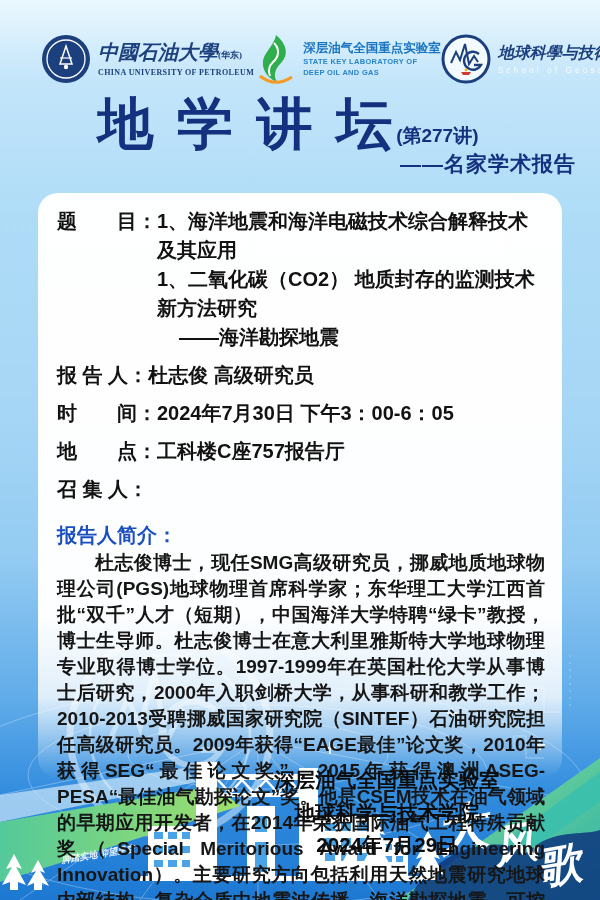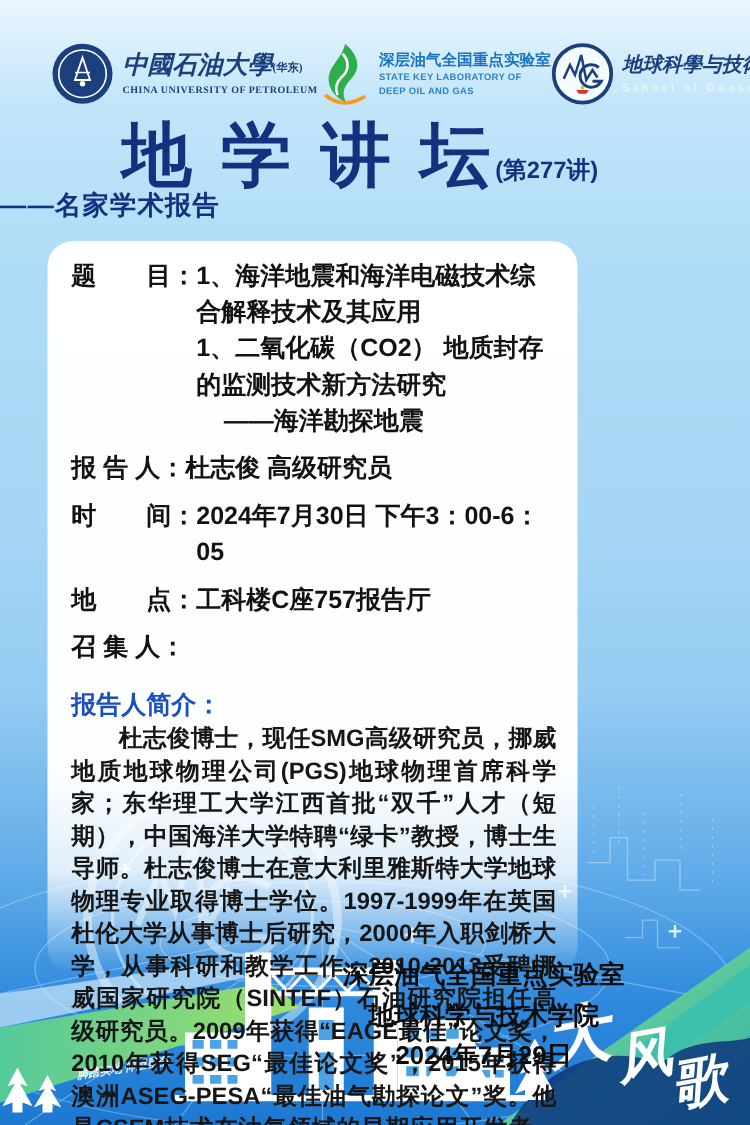--- a/index.html
+++ b/index.html
@@ -13,28 +13,28 @@
   .logo{display:flex;align-items:center;gap:7px;}
   .logo-textcol{display:flex;flex-direction:column;justify-content:center;}
   .cn-callig{font-family:"Liberation Serif",serif;font-style:italic;font-weight:700;color:#1c3f7d;font-size:20px;line-height:20px;white-space:nowrap;}
   .cn-callig .branch{font-size:9px;font-style:normal;font-weight:700;vertical-align:1px;}
   .uni-en{font-family:"Liberation Serif",serif;font-size:8px;letter-spacing:.4px;color:#1c3f7d;font-weight:700;margin-top:3px;white-space:nowrap;}
   .lab-cn{font-size:12.5px;font-weight:800;color:#1a74c0;white-space:nowrap;line-height:14px;}
   .lab-en{font-size:7.5px;font-weight:700;color:#2b84c9;letter-spacing:.3px;line-height:9px;margin-top:2px;white-space:nowrap;}
   .school-cn{font-family:"Liberation Serif",serif;font-style:italic;font-weight:700;color:#1c3f7d;font-size:16px;line-height:18px;white-space:nowrap;}
   .school-en{font-size:8.5px;color:#f4fbff;letter-spacing:3px;font-weight:400;margin-top:3px;white-space:nowrap;}
   
-  .title-block{position:absolute;top:94px;left:0;width:576px;text-align:left;color:#14317f;z-index:2;}
+  .title-block{position:absolute;top:94px;left:0;width:576px;text-align:right;color:#14317f;z-index:2;}
   .title-line{display:flex;justify-content:center;align-items:flex-end;}
   .title-main{font-size:56px;font-weight:900;letter-spacing:4px;line-height:60px;}
   .title-session{font-size:19px;font-weight:800;padding-bottom:5px;letter-spacing:0;}
   .subtitle{font-size:21px;font-weight:800;margin-top:-4px;letter-spacing:1px;}
   
   .card{
-    position:absolute;left:38px;top:193px;width:424px;height:585px;border-radius:20px;z-index:3;
+    position:absolute;left:38px;top:193px;width:524px;height:585px;border-radius:20px;z-index:3;
     background:linear-gradient(180deg,rgba(255,255,255,.99) 0%,rgba(255,255,255,.98) 72%,rgba(255,255,255,.80) 86%,rgba(255,255,255,0) 100%);
     box-sizing:border-box;padding:14px 17px 0 19px;
   }
   .info-row{display:flex;font-size:20px;font-weight:700;color:#121212;line-height:29px;margin-bottom:9px;}
   .info-label{white-space:pre;flex:0 0 auto;}
   .info-val{flex:1 1 auto;}
   .topic-l3{padding-left:22px;}
   .bio-label{font-size:20px;font-weight:800;color:#1b4fc0;line-height:26px;margin-top:18px;}
   .bio{font-size:19px;font-weight:700;color:#161616;line-height:26px;text-align:justify;text-indent:2em;margin-top:2px;}
   

